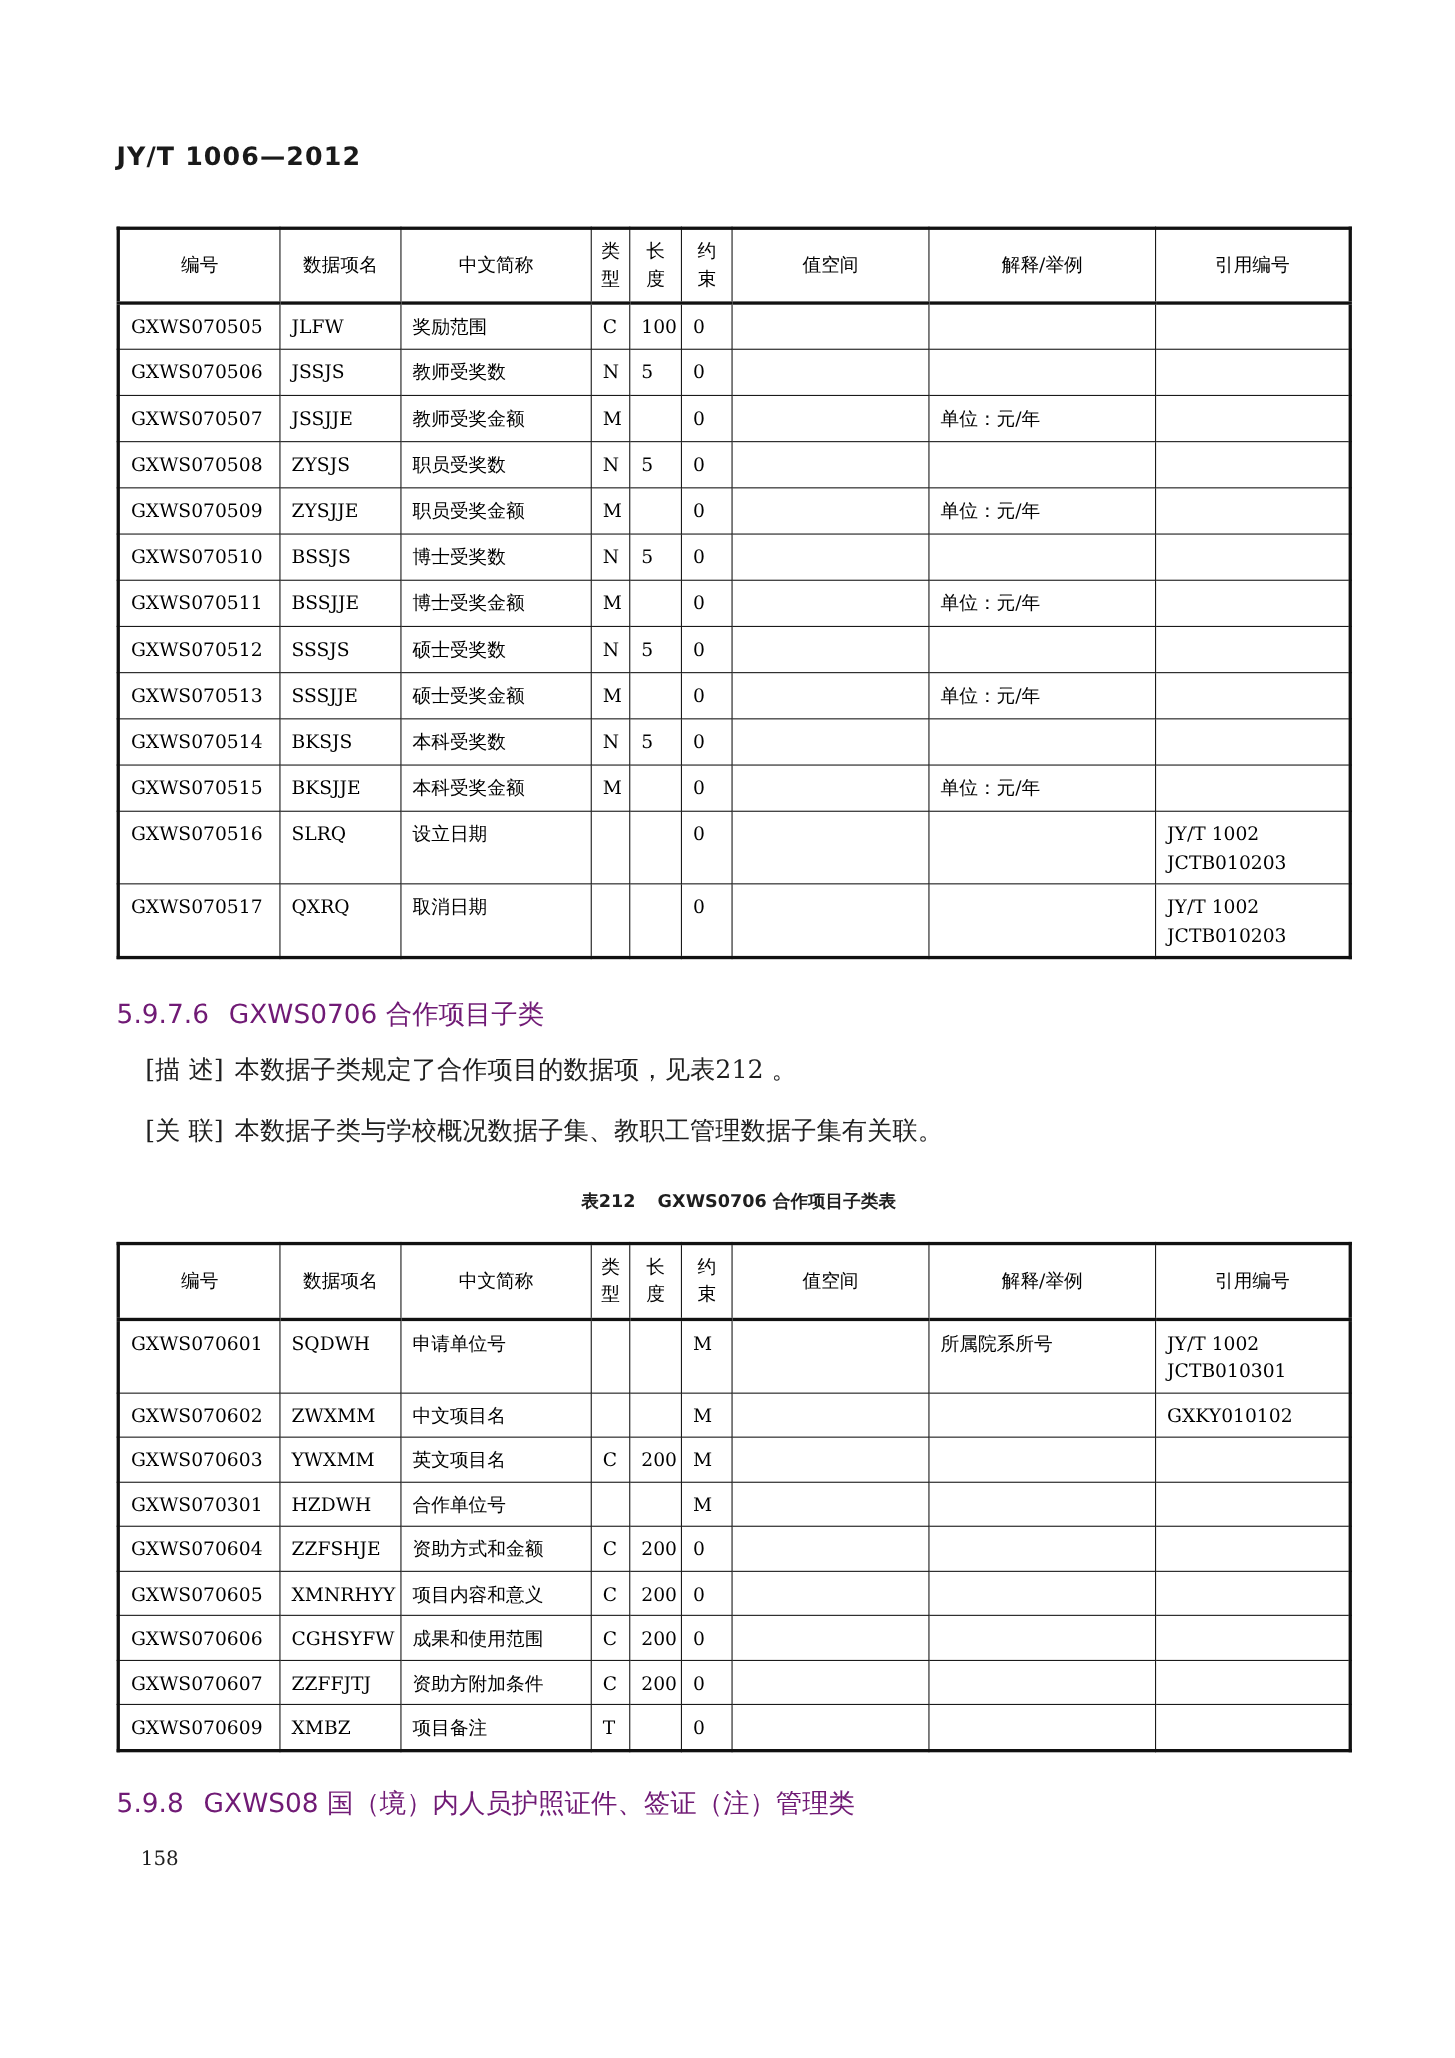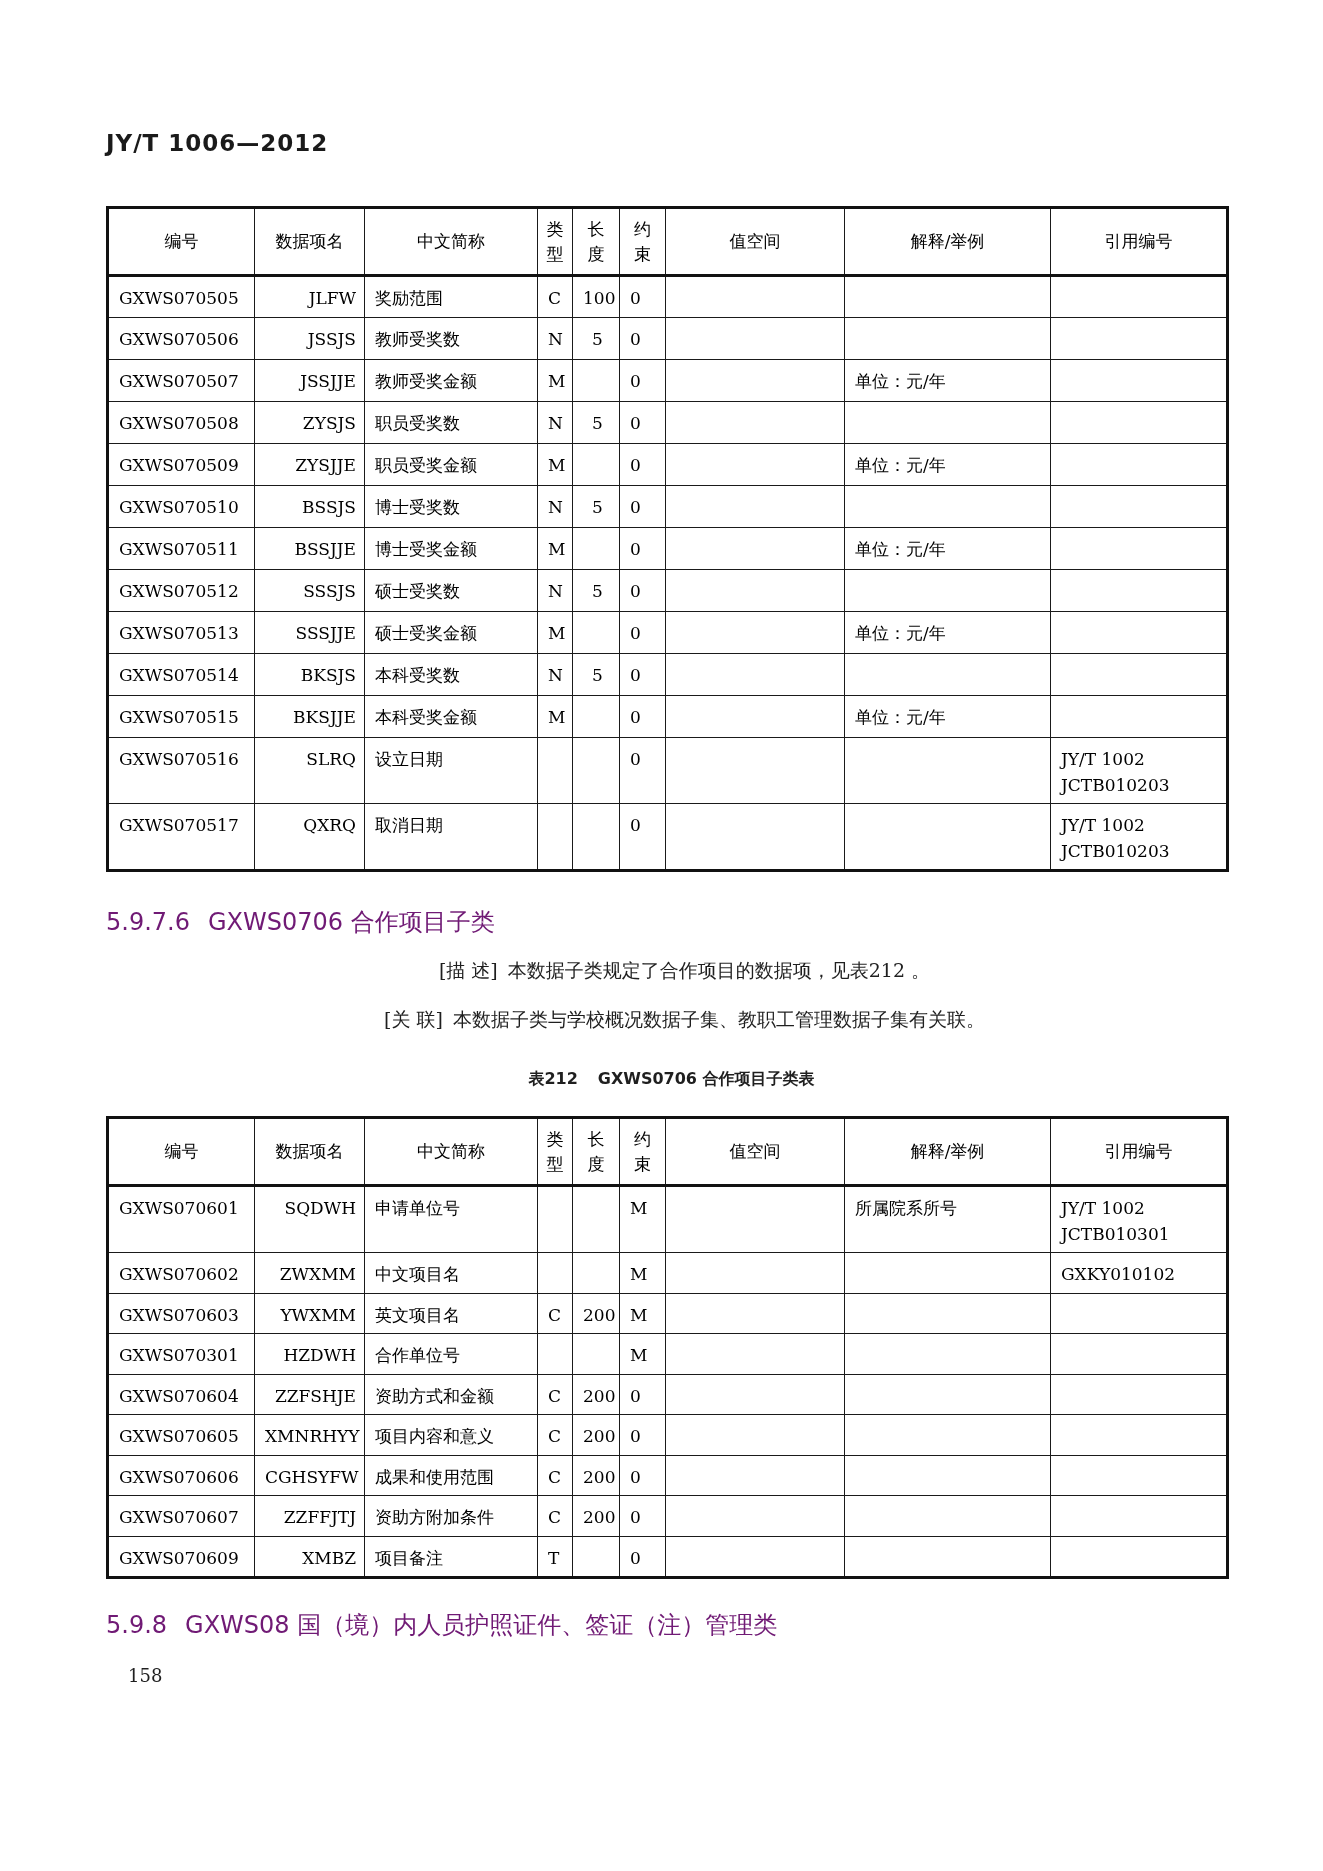--- a/index.html
+++ b/index.html
@@ -58,43 +58,42 @@
     vertical-align: top;
     padding: 9px 8px 5px 10px;
     line-height: 1.5;
     white-space: pre-line;
   }
   table.t1 td { height: 42px; }
   table.t2 { margin-top: 26px; }
   table.t2 td { height: 37px; }
   
   .c0 { width: 147px; }
-  .c1 { width: 110px; text-align: right; }
+  .c1 { width: 110px; }
   .c2 { width: 173px; }
   .c3 { width: 35px; }
-  .c4 { width: 47px; text-align: center; padding-right: 7px !important; }
+  .c4 { width: 47px; text-align: left; padding-right: 7px !important; }
   .c5 { width: 46px; }
   .c6 { width: 179px; }
   .c7 { width: 206px; }
   .c8 { width: 177px; }
   th.c4 { text-align: center; padding-right: 4px !important; }
   .section-heading {
     font-family: "DejaVu Sans", "Liberation Sans", sans-serif;
     font-weight: normal;
     font-size: 24px;
     color: #701a75;
     margin-top: 34px;
   }
   .section-heading .sec-num { margin-right: 18px; }
   .para {
-    font-size: 19px;
+    font-size: 23px;
     margin-top: 16px;
     padding-left: 26px;
     line-height: 1.7;
-    text-align: center;
   }
   .para .bracket-label { margin-right: 10px; }
   .table-caption {
     font-family: "DejaVu Sans", "Liberation Sans", sans-serif;
     font-weight: bold;
     font-size: 16px;
     text-align: center;
     margin-top: 34px;
   }
   .table-caption .cap-label { margin-right: 20px; }

